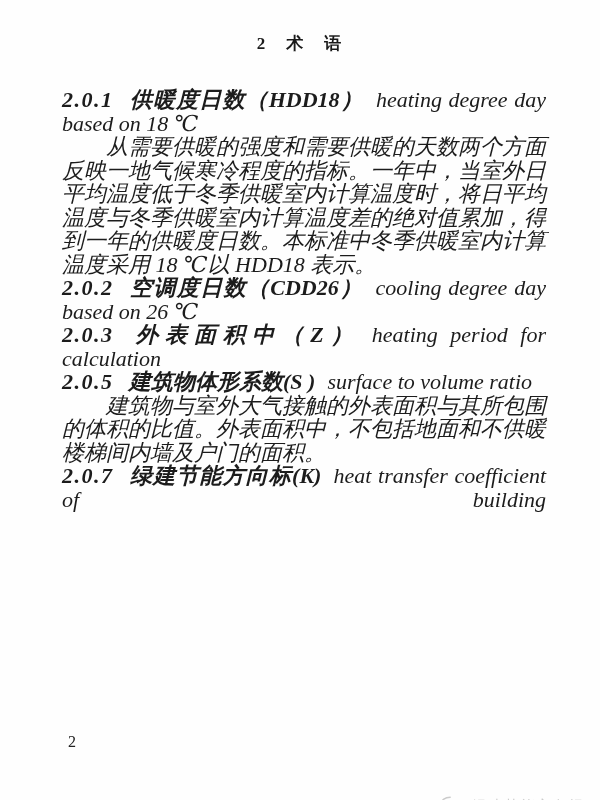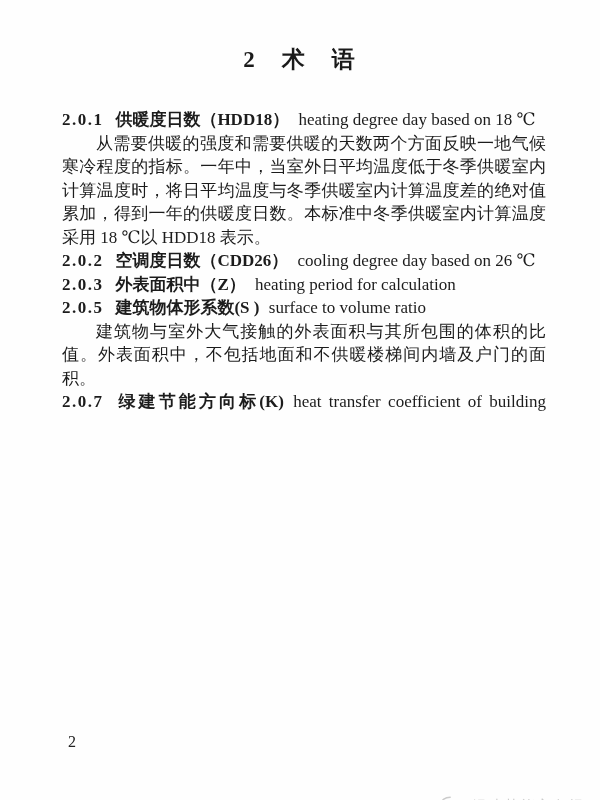--- a/index.html
+++ b/index.html
@@ -10,33 +10,34 @@
   }
   .page {
     position: relative;
     width: 600px; height: 800px;
     background: #fefefe;
     color: #1c1c1c;
     overflow: hidden;
     box-sizing: border-box;
   }
   .title {
-    margin: 12px;
+    margin: 0;
     padding-top: 32px;
     text-align: center;
-    font-size: 23px;
+    font-size: 17px;
     font-weight: bold;
     letter-spacing: 2px;
     color: #1a1a1a;
   }
   .terms {
     margin: 33px 54px 0 62px;
-    font-size: 17px;
+    font-size: 22px;
     line-height: 23.5px;
     text-align: justify;
+    font-style: italic;
   }
   .term { margin: 0; }
   .term-heading { margin: 0; text-align: justify; }
   .term-heading.force-justify { text-align-last: justify; }
   .term-num {
     font-weight: bold;
     letter-spacing: 1.5px;
     margin-right: 0.7em;
     white-space: nowrap;
   }

